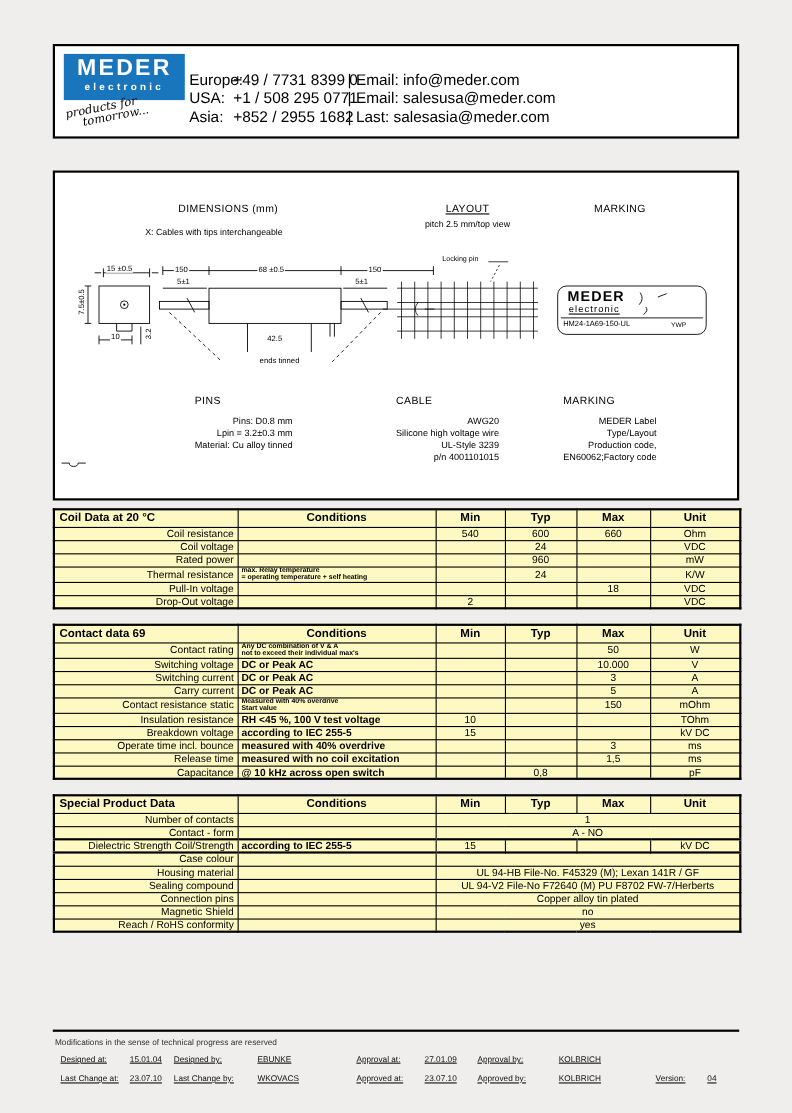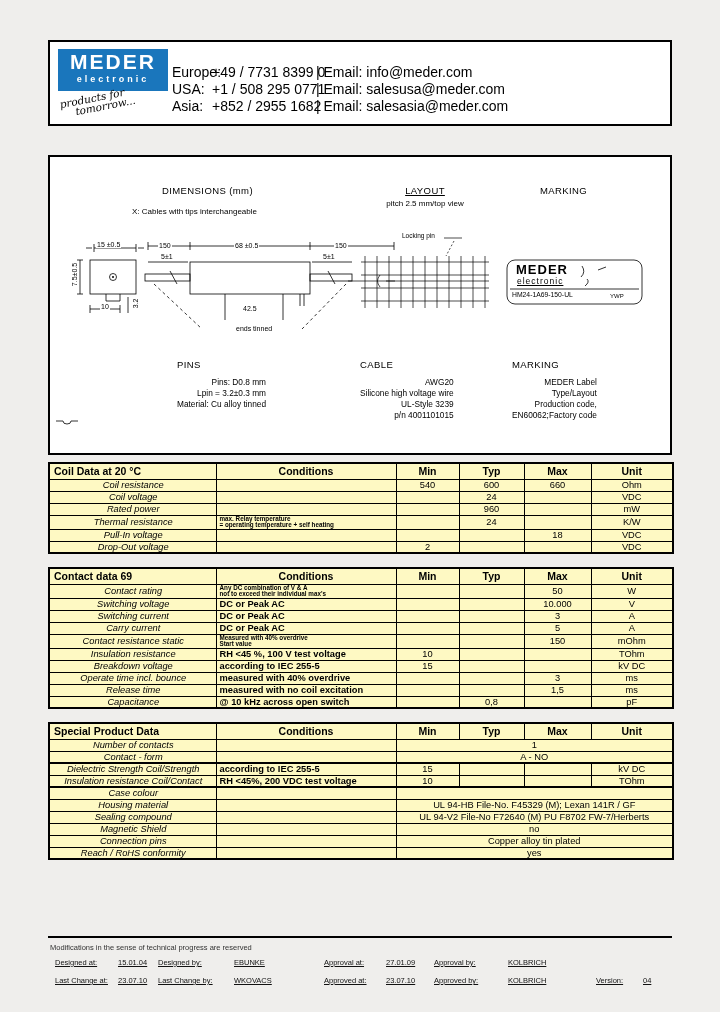--- a/index.html
+++ b/index.html
@@ -31,21 +31,21 @@
   .dim{font-size:7px;background:#fff;padding:0 1px;}
   .dimv{transform:rotate(-90deg);transform-origin:center;}
   svg{position:absolute;left:0;top:0;}
   
   .dtable{position:absolute;left:48px;width:624px;border-collapse:collapse;table-layout:fixed;
     background:#fef9c3;border:2px solid #000;}
   .dtable th,.dtable td{border:1px solid #000;padding:0 3px;overflow:hidden;white-space:nowrap;box-sizing:border-box;}
   .dtable thead th{font-size:10.5px;font-weight:bold;height:16px;text-align:center;}
   .dtable thead th.tname{text-align:left;padding-left:4px;}
   .dtable td{font-size:9.3px;height:12px;}
-  .dtable td.cname{text-align:center;padding-left:4px;font-style:italic;}
+  .dtable td.cname{text-align:right;padding-left:4px;}
   .dtable td.ccond{text-align:left;font-weight:bold;}
   .dtable td.cval{text-align:center;}
   .dtable .sm{font-size:6.3px;line-height:6.6px;white-space:nowrap;}
   .dtable tr.thick td{border-top-width:2px;}
   
   .f-sep{position:absolute;left:48px;top:936px;width:624px;height:2px;background:#000;}
   .f-note{position:absolute;left:50px;top:943px;font-size:7.5px;color:#333;}
   .f-row{position:absolute;left:55px;width:625px;display:grid;
     grid-template-columns:63px 40px 76px 90px 62px 48px 74px 88px 47px 32px;
     font-size:7.5px;color:#111;white-space:nowrap;text-decoration:underline;}
@@ -60,21 +60,21 @@
     <span class="l1">MEDER</span>
     <span class="l2">electronic</span>
   </div>
   <div class="tagline">
     <span>products for</span><br>
     <span class="t2">tomorrow...</span>
   </div>
   <div class="contacts" id="contact-rows">
       <div><span class="cr">Europe:</span><span class="cp">+49 / 7731 8399 0</span><span class="ce">| Email: info@meder.com</span></div>
       <div><span class="cr">USA:</span><span class="cp">+1 / 508 295 0771</span><span class="ce">| Email: salesusa@meder.com</span></div>
-      <div><span class="cr">Asia:</span><span class="cp">+852 / 2955 1682</span><span class="ce">| Email: salesasia@meder.com</span></div>
+      <div><span class="cr">Asia:</span><span class="cp">+852 / 2955 1682</span><span class="ce">| Last: salesasia@meder.com</span></div>
     </div>
 </div>
 
 <div class="box" id="diagram-box">
   <svg viewBox="0 0 620 296" width="620" height="296" fill="none" stroke="#000" stroke-width="0.8">
     <g>
       <line x1="44" y1="91" x2="86" y2="91"></line>
         <line x1="44" y1="87" x2="44" y2="95"></line>
         <line x1="86" y1="87" x2="86" y2="95"></line>
       <line x1="36" y1="91" x2="42" y2="91"></line>
@@ -400,52 +400,44 @@
         <td class="cval" colspan="4">A - NO</td>
       </tr>
       <tr class="thick">
         <td class="cname">Dielectric Strength Coil/Strength</td>
         <td class="ccond">according to IEC 255-5</td>
         <td class="cval">15</td>
         <td class="cval"></td>
         <td class="cval"></td>
         <td class="cval">kV DC</td>
       </tr>
-      <tr>
-        <td class="cname">Insulation resistance Coil/Contact</td>
-        <td class="ccond">RH &lt;45%, 200 VDC test voltage</td>
-        <td class="cval">10</td>
-        <td class="cval"></td>
-        <td class="cval"></td>
-        <td class="cval">TOhm</td>
-      </tr>
       <tr class="thick">
         <td class="cname">Case colour</td>
         <td class="ccond"></td>
         <td class="cval" colspan="4"></td>
       </tr>
       <tr>
         <td class="cname">Housing material</td>
         <td class="ccond"></td>
         <td class="cval" colspan="4">UL 94-HB File-No. F45329 (M); Lexan 141R / GF</td>
       </tr>
       <tr>
         <td class="cname">Sealing compound</td>
         <td class="ccond"></td>
         <td class="cval" colspan="4">UL 94-V2 File-No F72640 (M) PU F8702 FW-7/Herberts</td>
       </tr>
       <tr>
+        <td class="cname">Connection pins</td>
+        <td class="ccond"></td>
+        <td class="cval" colspan="4">Copper alloy tin plated</td>
+      </tr>
+      <tr>
         <td class="cname">Magnetic Shield</td>
         <td class="ccond"></td>
         <td class="cval" colspan="4">no</td>
-      </tr>
-      <tr>
-        <td class="cname">Connection pins</td>
-        <td class="ccond"></td>
-        <td class="cval" colspan="4">Copper alloy tin plated</td>
       </tr>
       <tr>
         <td class="cname">Reach / RoHS conformity</td>
         <td class="ccond"></td>
         <td class="cval" colspan="4">yes</td>
       </tr>
     </tbody>
   </table>
 
 <div class="f-sep"></div>

